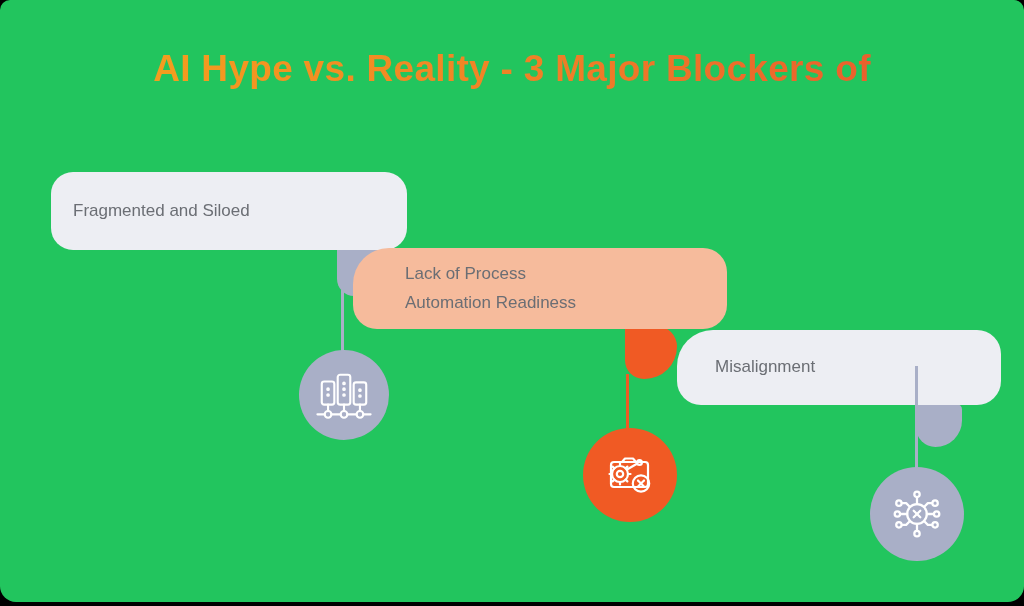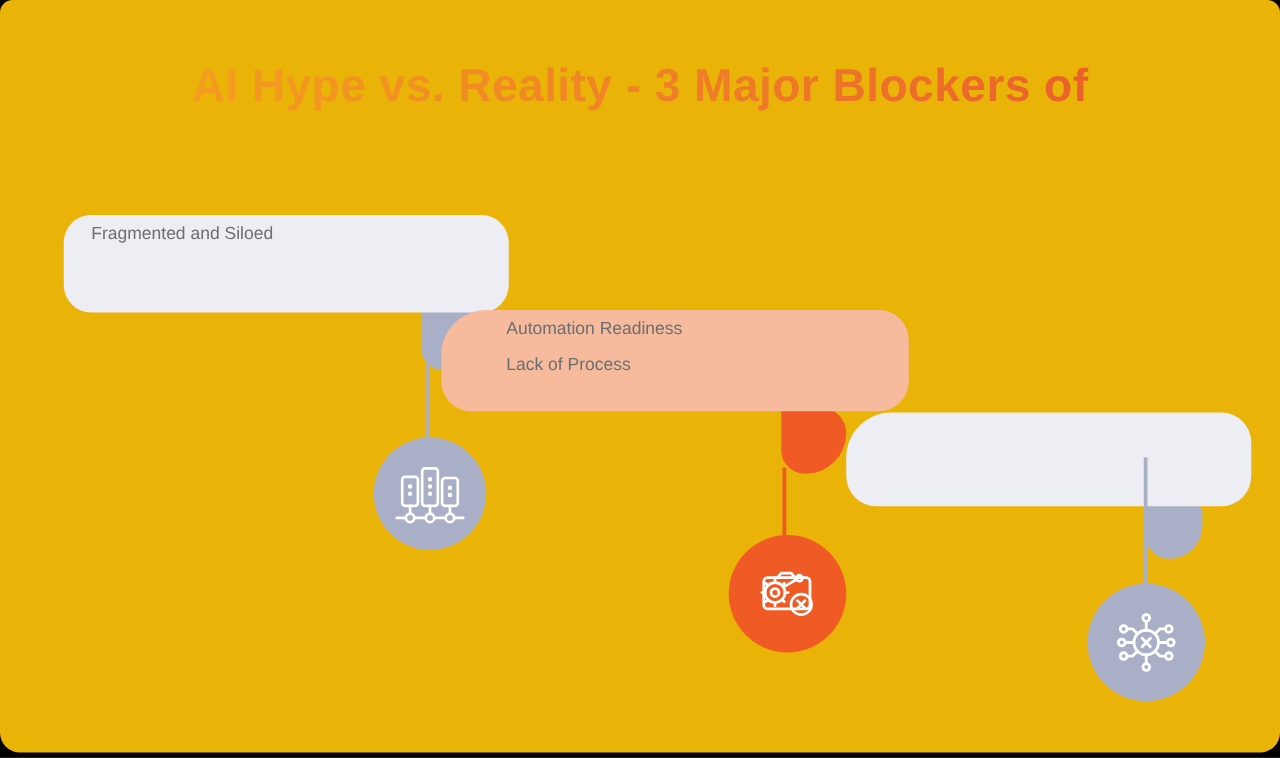--- a/index.html
+++ b/index.html
@@ -1,30 +1,30 @@
 <!DOCTYPE html>
 <html style="--bg-black: #000000; --light-gray: #EDEEF3; --salmon: #F6BB9C; --slate: #A9AFC7; --orange: #F05A24; --text-gray: #6B6E74; --title-grad-start: #F6A91C; --title-grad-mid: #EF7E27; --title-grad-end: #E8522F;"><head>
 <meta charset="utf-8">
 <style>
   html,body{margin:0;padding:0;background:#000;}
   .stage{position:relative;width:1024px;height:606px;background:var(--bg-black,#000);
          font-family:"Liberation Sans", sans-serif;overflow:hidden;}
-  .card{position:absolute;left:0;right:0;top:0;bottom:4px;background:#eab308;
+  .card{position:absolute;left:0;right:0;top:0;bottom:4px;background:#22c55e;
         border-radius:10px 10px 16px 16px;overflow:hidden;}
 
   
   .title{position:absolute;left:0;right:0;top:44px;text-align:center;
          font-size:37px;line-height:49px;font-weight:700;letter-spacing:.3px;
          background:linear-gradient(90deg,var(--title-grad-start,#F6A91C) 0%,
                     var(--title-grad-mid,#EF7E27) 55%,var(--title-grad-end,#E8522F) 100%);
          -webkit-background-clip:text;background-clip:text;color:transparent;}
 
   
-  .block{position:absolute;display:flex;flex-direction:column;justify-content:flex-start;
-         font-size:14px;line-height:28.5px;color:var(--text-gray,#6B6E74);}
+  .block{position:absolute;display:flex;flex-direction:column;justify-content:center;
+         font-size:17px;line-height:28.5px;color:var(--text-gray,#6B6E74);}
   .block-1{left:51px;top:172px;width:334px;height:78px;border-radius:22px;
            background:var(--light-gray,#EDEEF3);padding-left:22px;z-index:2;}
   .block-2{left:353px;top:248px;width:322px;height:81px;border-radius:36px 24px 24px 24px;
            background:var(--salmon,#F6BB9C);padding-left:52px;z-index:3;}
   .block-3{left:677px;top:330px;width:286px;height:75px;border-radius:36px 24px 24px 24px;
            background:var(--light-gray,#EDEEF3);padding-left:38px;z-index:3;}
 
   
   .elbow{position:absolute;}
   .elbow-1{left:337px;top:248px;width:53px;height:48px;background:var(--slate,#A9AFC7);
@@ -80,22 +80,22 @@
           <circle cx="30" cy="50" r="3.5"></circle>
           <circle cx="46.5" cy="50" r="3.5"></circle>
         <line x1="2.5" y1="50" x2="10" y2="50"></line>
         <line x1="17" y1="50" x2="26.5" y2="50"></line>
         <line x1="33.5" y1="50" x2="43" y2="50"></line>
         <line x1="50" y1="50" x2="57.5" y2="50"></line>
       </svg>
     </div>
 
     <div class="block block-2">
+      <div>Lack of Process</div>
       <div>Automation Readiness</div>
-      <div>Lack of Process</div>
     </div>
     <div class="elbow elbow-2"></div>
     <div class="stem stem-2"></div>
     <div class="circle circle-2">
       <svg width="60" height="60" viewBox="0 0 60 60" fill="none" stroke="#fff" stroke-width="2.2" stroke-linecap="round" stroke-linejoin="round">
         <rect x="11" y="17" width="37" height="25" rx="3"></rect>
         <polyline points="22,17 25,13.5 33,13.5 36,17"></polyline>
         <circle cx="20" cy="29" r="8"></circle>
         <circle cx="20" cy="29" r="3.2"></circle>
         <line x1="20" y1="18.5" x2="20" y2="21"></line>
@@ -108,20 +108,21 @@
           <line x1="14.4" y1="34.6" x2="12.6" y2="36.4"></line>
         <polyline points="27,24.5 36.5,19"></polyline>
         <circle cx="39.5" cy="17.5" r="2.4"></circle>
         <circle cx="41" cy="38.5" r="8.2"></circle>
         <line x1="38" y1="35.5" x2="44" y2="41.5"></line>
         <line x1="44" y1="35.5" x2="38" y2="41.5"></line>
       </svg>
     </div>
 
     <div class="block block-3">
+      <div>Misalignment</div>
     </div>
     <div class="stem stem-3"></div>
     <div class="elbow elbow-3"></div>
     <div class="circle circle-3">
       <svg width="62" height="62" viewBox="0 0 60 60" fill="none" stroke="#fff" stroke-width="2.2" stroke-linecap="round" stroke-linejoin="round">
         <circle cx="30" cy="30" r="9.5"></circle>
         <line x1="26.8" y1="26.8" x2="33.2" y2="33.2"></line>
         <line x1="33.2" y1="26.8" x2="26.8" y2="33.2"></line>
         <line x1="30" y1="20.5" x2="30" y2="14"></line>
           <circle cx="30" cy="11" r="2.6"></circle>

